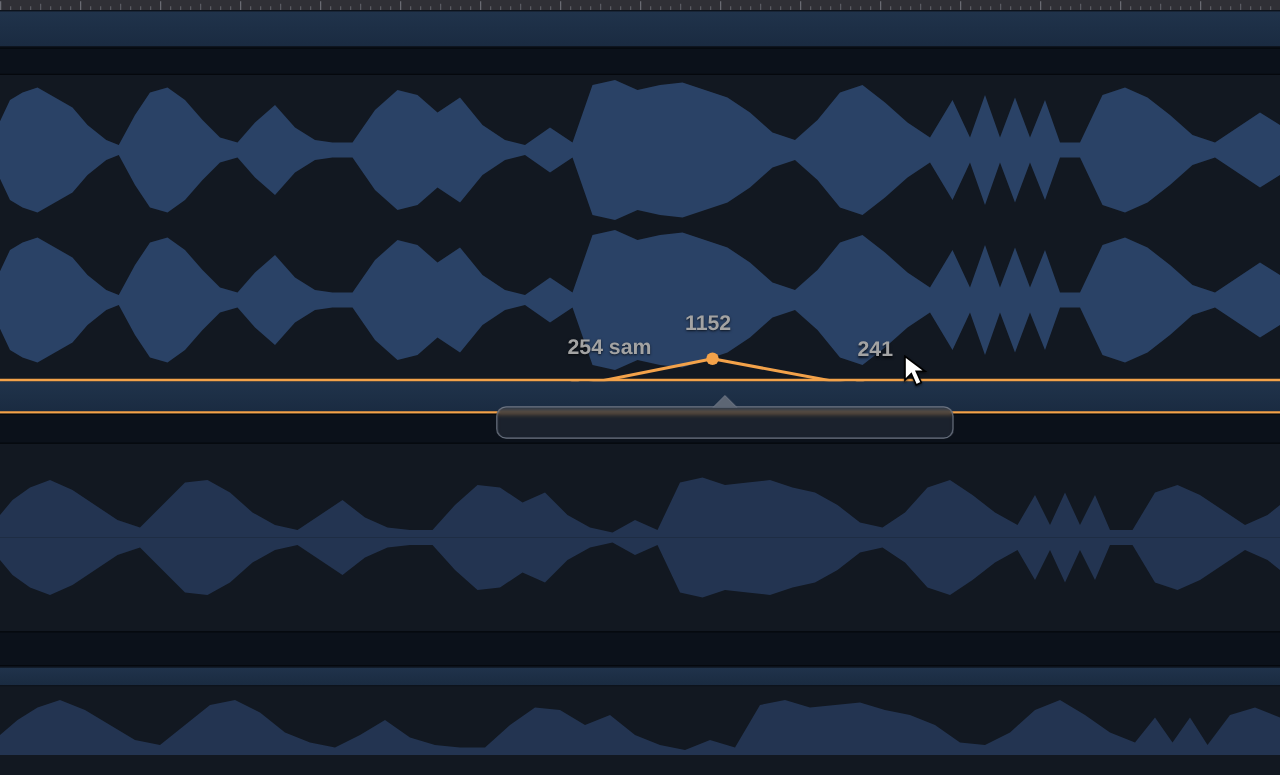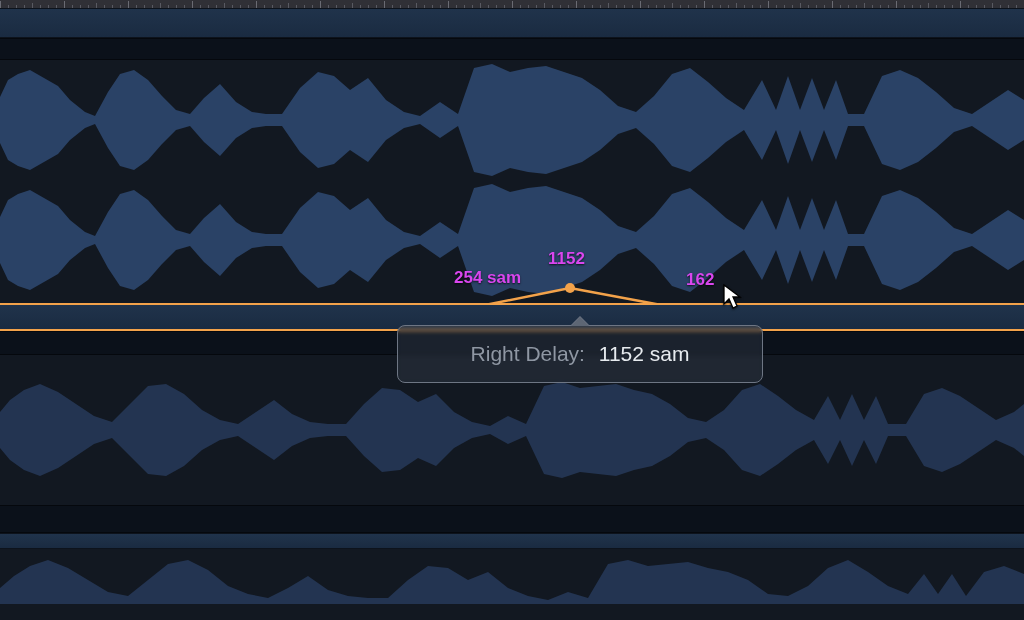--- a/index.html
+++ b/index.html
@@ -68,21 +68,21 @@
     left: 0;
     width: 1024px;
     height: 1px;
     pointer-events: none;
   }
   .auto-line svg { overflow: visible; }
   .auto-line .stroke { stroke: #f3a24a; stroke-width: 2.5; fill: none; }
   .auto-line .dot { fill: #f3a24a; }
   .pt-label {
     position: absolute;
-    color: #d946ef;
+    color: #a3a3a3;
     font-size: 17px;
     font-weight: 600;
     white-space: nowrap;
     text-shadow: 0 1px 2px rgba(0,0,0,.7);
   }
 
   
   .tooltip {
     position: absolute;
     background: rgba(60,70,85,0.33);
@@ -290,21 +290,21 @@
       <line class="stroke" x1="460" y1="0" x2="570" y2="-22"></line>
       <line class="stroke" x1="570" y1="-22" x2="688" y2="0"></line>
       <line class="stroke" x1="688" y1="0" x2="1024" y2="0"></line>
       <circle class="dot" cx="460" cy="0" r="5"></circle>
       <circle class="dot" cx="570" cy="-22" r="5"></circle>
       <circle class="dot" cx="688" cy="0" r="5"></circle>
     </svg>
   </div>
   <div class="pt-label" style="left:454px; top:268px;">254 sam</div>
   <div class="pt-label" style="left:548px; top:249px;">1152</div>
-  <div class="pt-label" style="left:686px; top:270px;">162</div>
+  <div class="pt-label" style="left:686px; top:270px;">241</div>
 
   <div class="band" style="top:303px; height:28px; border-top:2px solid #f3a24a; border-bottom:2px solid #f3a24a;"></div>
 
   <div class="darkrow" style="top:331px; height:24px;"></div>
 
   <div class="wave dim" style="top:355px; height:150px;">
     <svg width="1024" height="150" preserveAspectRatio="none">
       <g transform="translate(0,75)">
         <path d="M0 0 L0 -18 L10 -30 L24 -40 L40 -46 L58 -38 L76 -26 L94 -14 L112 -8 L130 -26 L148 -44 L166 -46 L184 -36 L202 -20 L220 -10 L238 -6 L256 -18 L274 -30 L292 -16 L310 -8 L328 -6 L346 -6 L364 -26 L382 -42 L400 -40 L418 -28 L436 -36 L454 -18 L472 -8 L490 -4 L508 -14 L526 -6 L544 -44 L562 -48 L580 -42 L598 -44 L616 -46 L634 -40 L652 -36 L670 -26 L688 -12 L706 -8 L724 -20 L742 -40 L760 -46 L778 -34 L796 -20 L814 -10 L828 -34 L840 -10 L852 -36 L864 -10 L876 -34 L888 -6 L906 -6 L924 -36 L942 -42 L960 -34 L978 -22 L996 -10 L1014 -18 L1024 -26 L1024 0 Z"></path>
         <path d="M0 0 L0 18 L10 30 L24 40 L40 46 L58 38 L76 26 L94 14 L112 8 L130 26 L148 44 L166 46 L184 36 L202 20 L220 10 L238 6 L256 18 L274 30 L292 16 L310 8 L328 6 L346 6 L364 26 L382 42 L400 40 L418 28 L436 36 L454 18 L472 8 L490 4 L508 14 L526 6 L544 44 L562 48 L580 42 L598 44 L616 46 L634 40 L652 36 L670 26 L688 12 L706 8 L724 20 L742 40 L760 46 L778 34 L796 20 L814 10 L828 34 L840 10 L852 36 L864 10 L876 34 L888 6 L906 6 L924 36 L942 42 L960 34 L978 22 L996 10 L1014 18 L1024 26 L1024 0 Z"></path>
@@ -319,24 +319,20 @@
   <div class="wave dim" style="top:549px; height:71px;">
     <svg width="1024" height="71" preserveAspectRatio="none">
       <g transform="translate(0,55)">
         <path d="M0 0 L0 -16 L14 -28 L30 -38 L48 -44 L68 -36 L88 -24 L108 -12 L128 -8 L148 -24 L168 -40 L188 -44 L208 -34 L228 -18 L248 -10 L268 -6 L288 -16 L308 -28 L328 -14 L348 -8 L368 -6 L388 -6 L408 -24 L428 -38 L448 -36 L468 -24 L488 -32 L508 -16 L528 -8 L548 -4 L568 -12 L588 -6 L608 -40 L628 -44 L648 -38 L668 -40 L688 -42 L708 -36 L728 -32 L748 -24 L768 -10 L788 -8 L808 -18 L828 -36 L848 -44 L868 -32 L888 -18 L908 -10 L924 -30 L938 -10 L952 -30 L966 -8 L984 -32 L1004 -38 L1024 -30 L1024 0 Z"></path>
       </g>
     </svg>
   </div>
 
   <div class="tooltip" style="left:397px; top:325px; width:320px;">
     <div class="caret"></div>
-    <div class="row">
-      <span class="lab">Right Delay:</span>
-      <span class="val">1152 sam</span>
-    </div>
   </div>
 
   <div class="cursor-arrow" id="cursor" style="left: 723px; top: 284px;">
     <svg width="20" height="26" viewBox="0 0 20 26">
       <path d="M1 1 L1 20 L6 15 L10 24 L14 22 L10 13 L17 13 Z" fill="#ffffff" stroke="#000000" stroke-width="1.3"></path>
     </svg>
   </div>
 
 </div>
 

